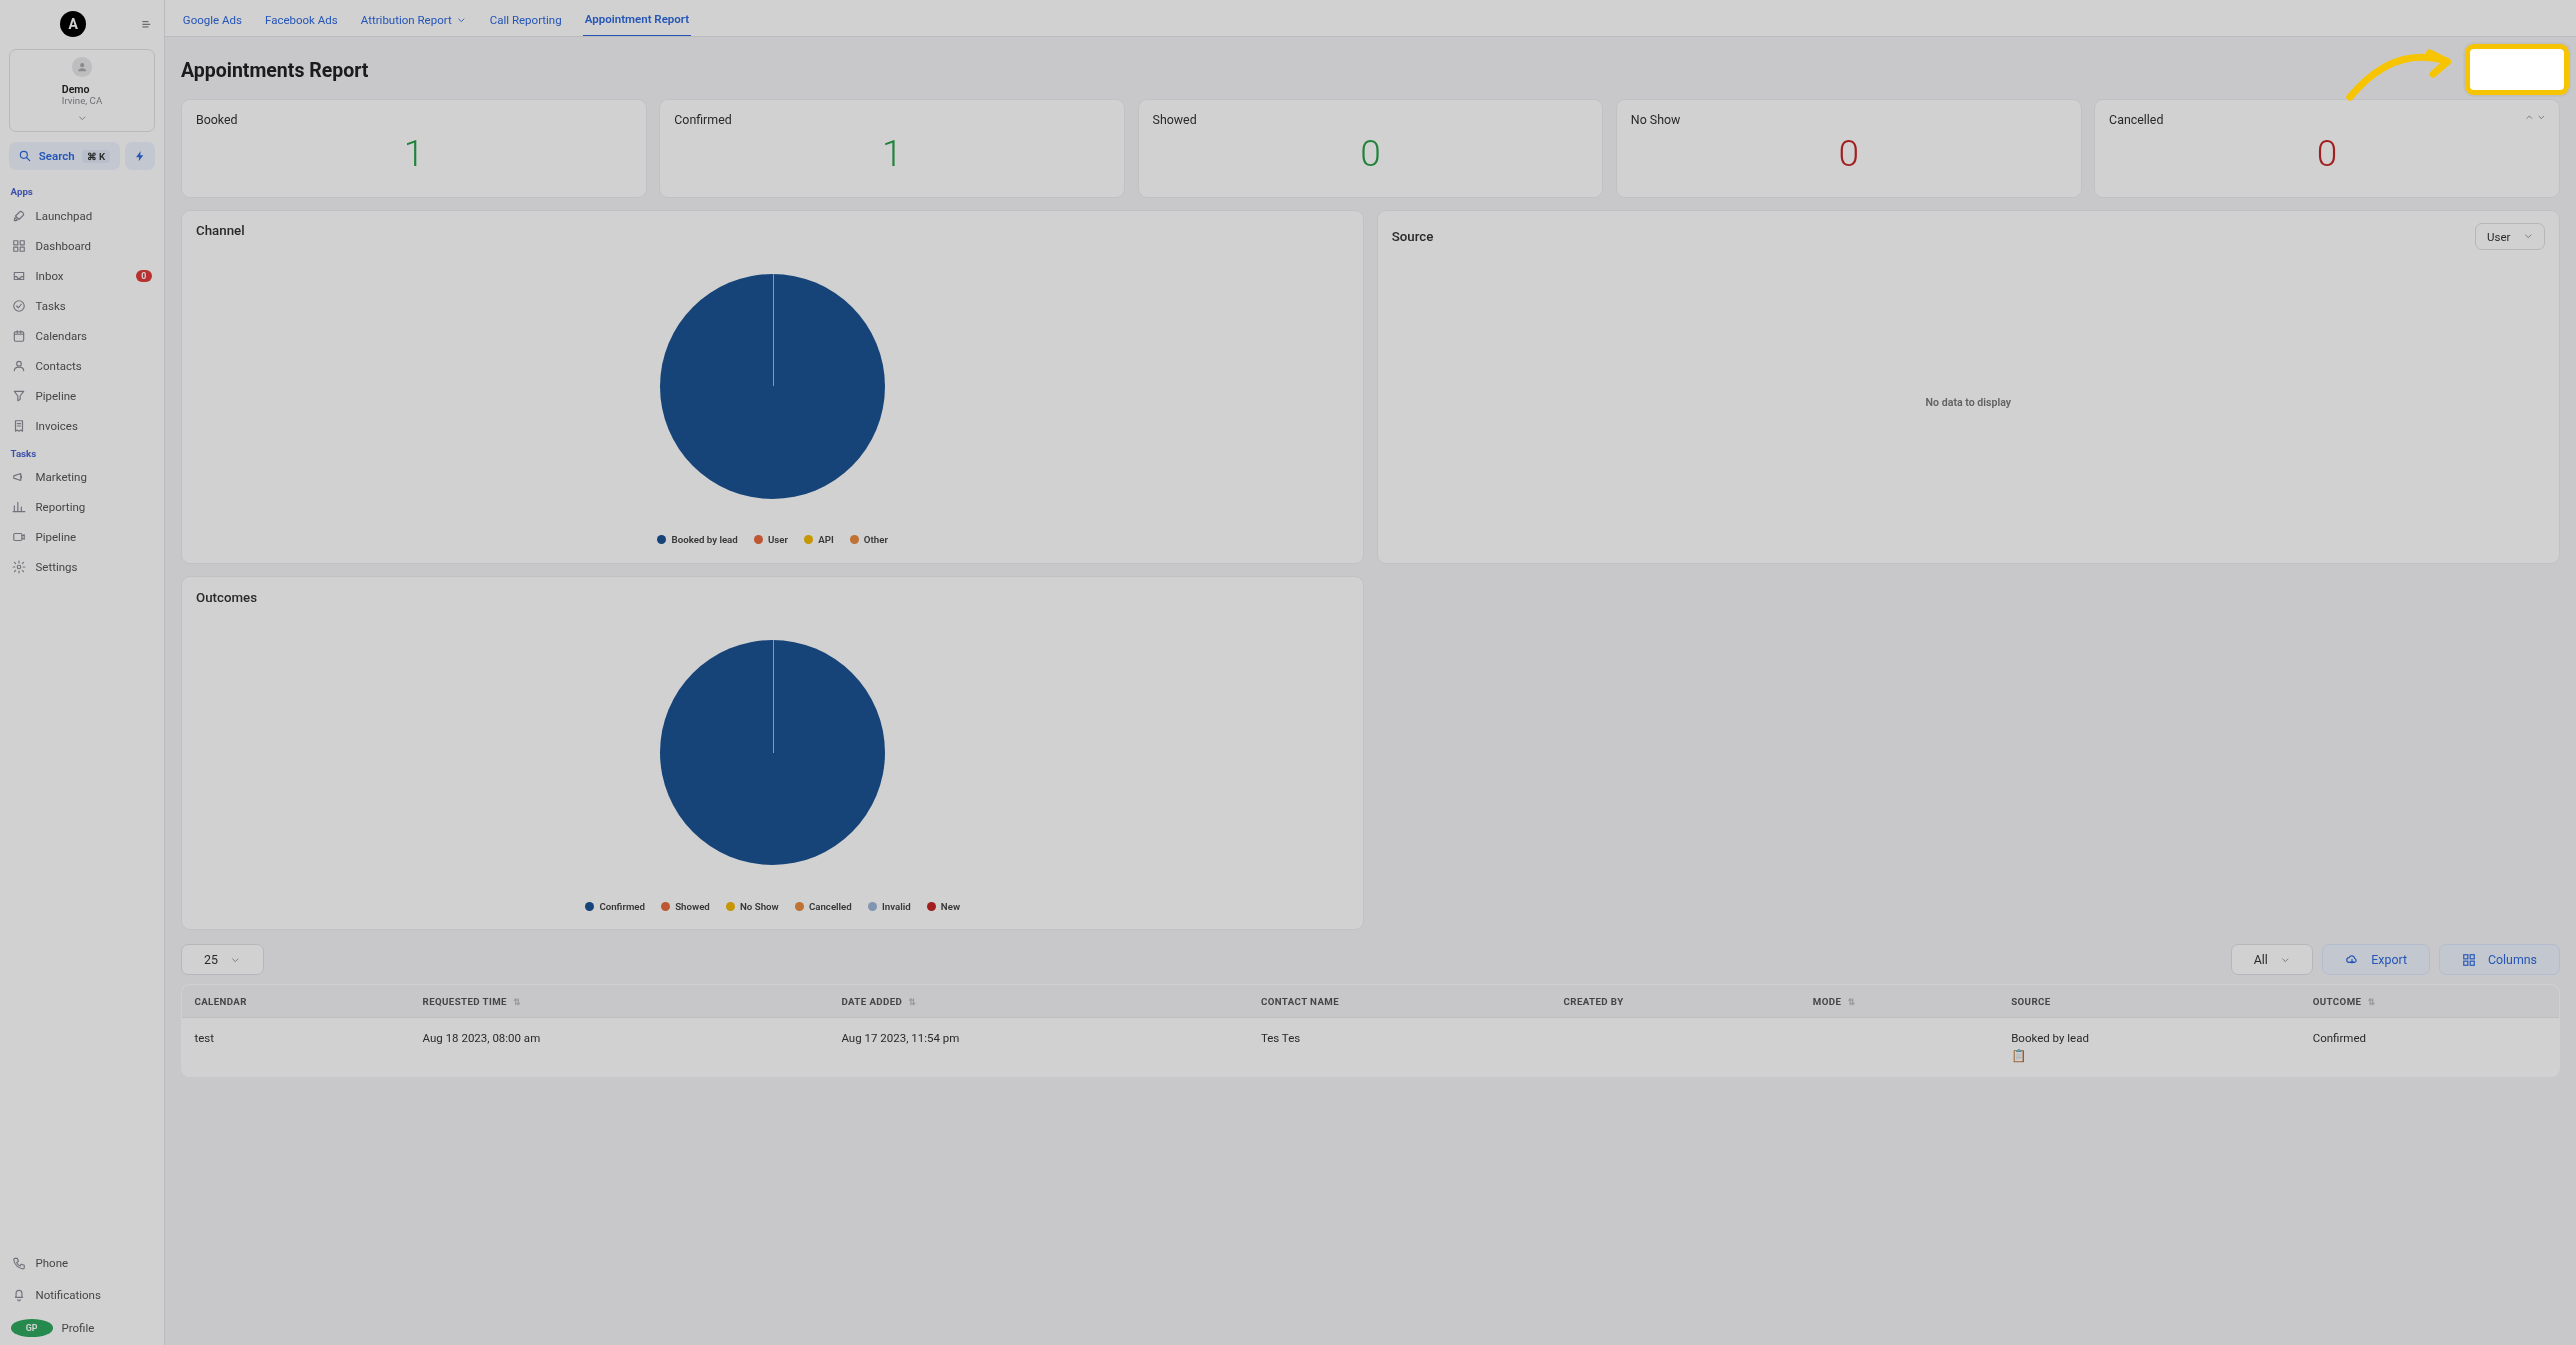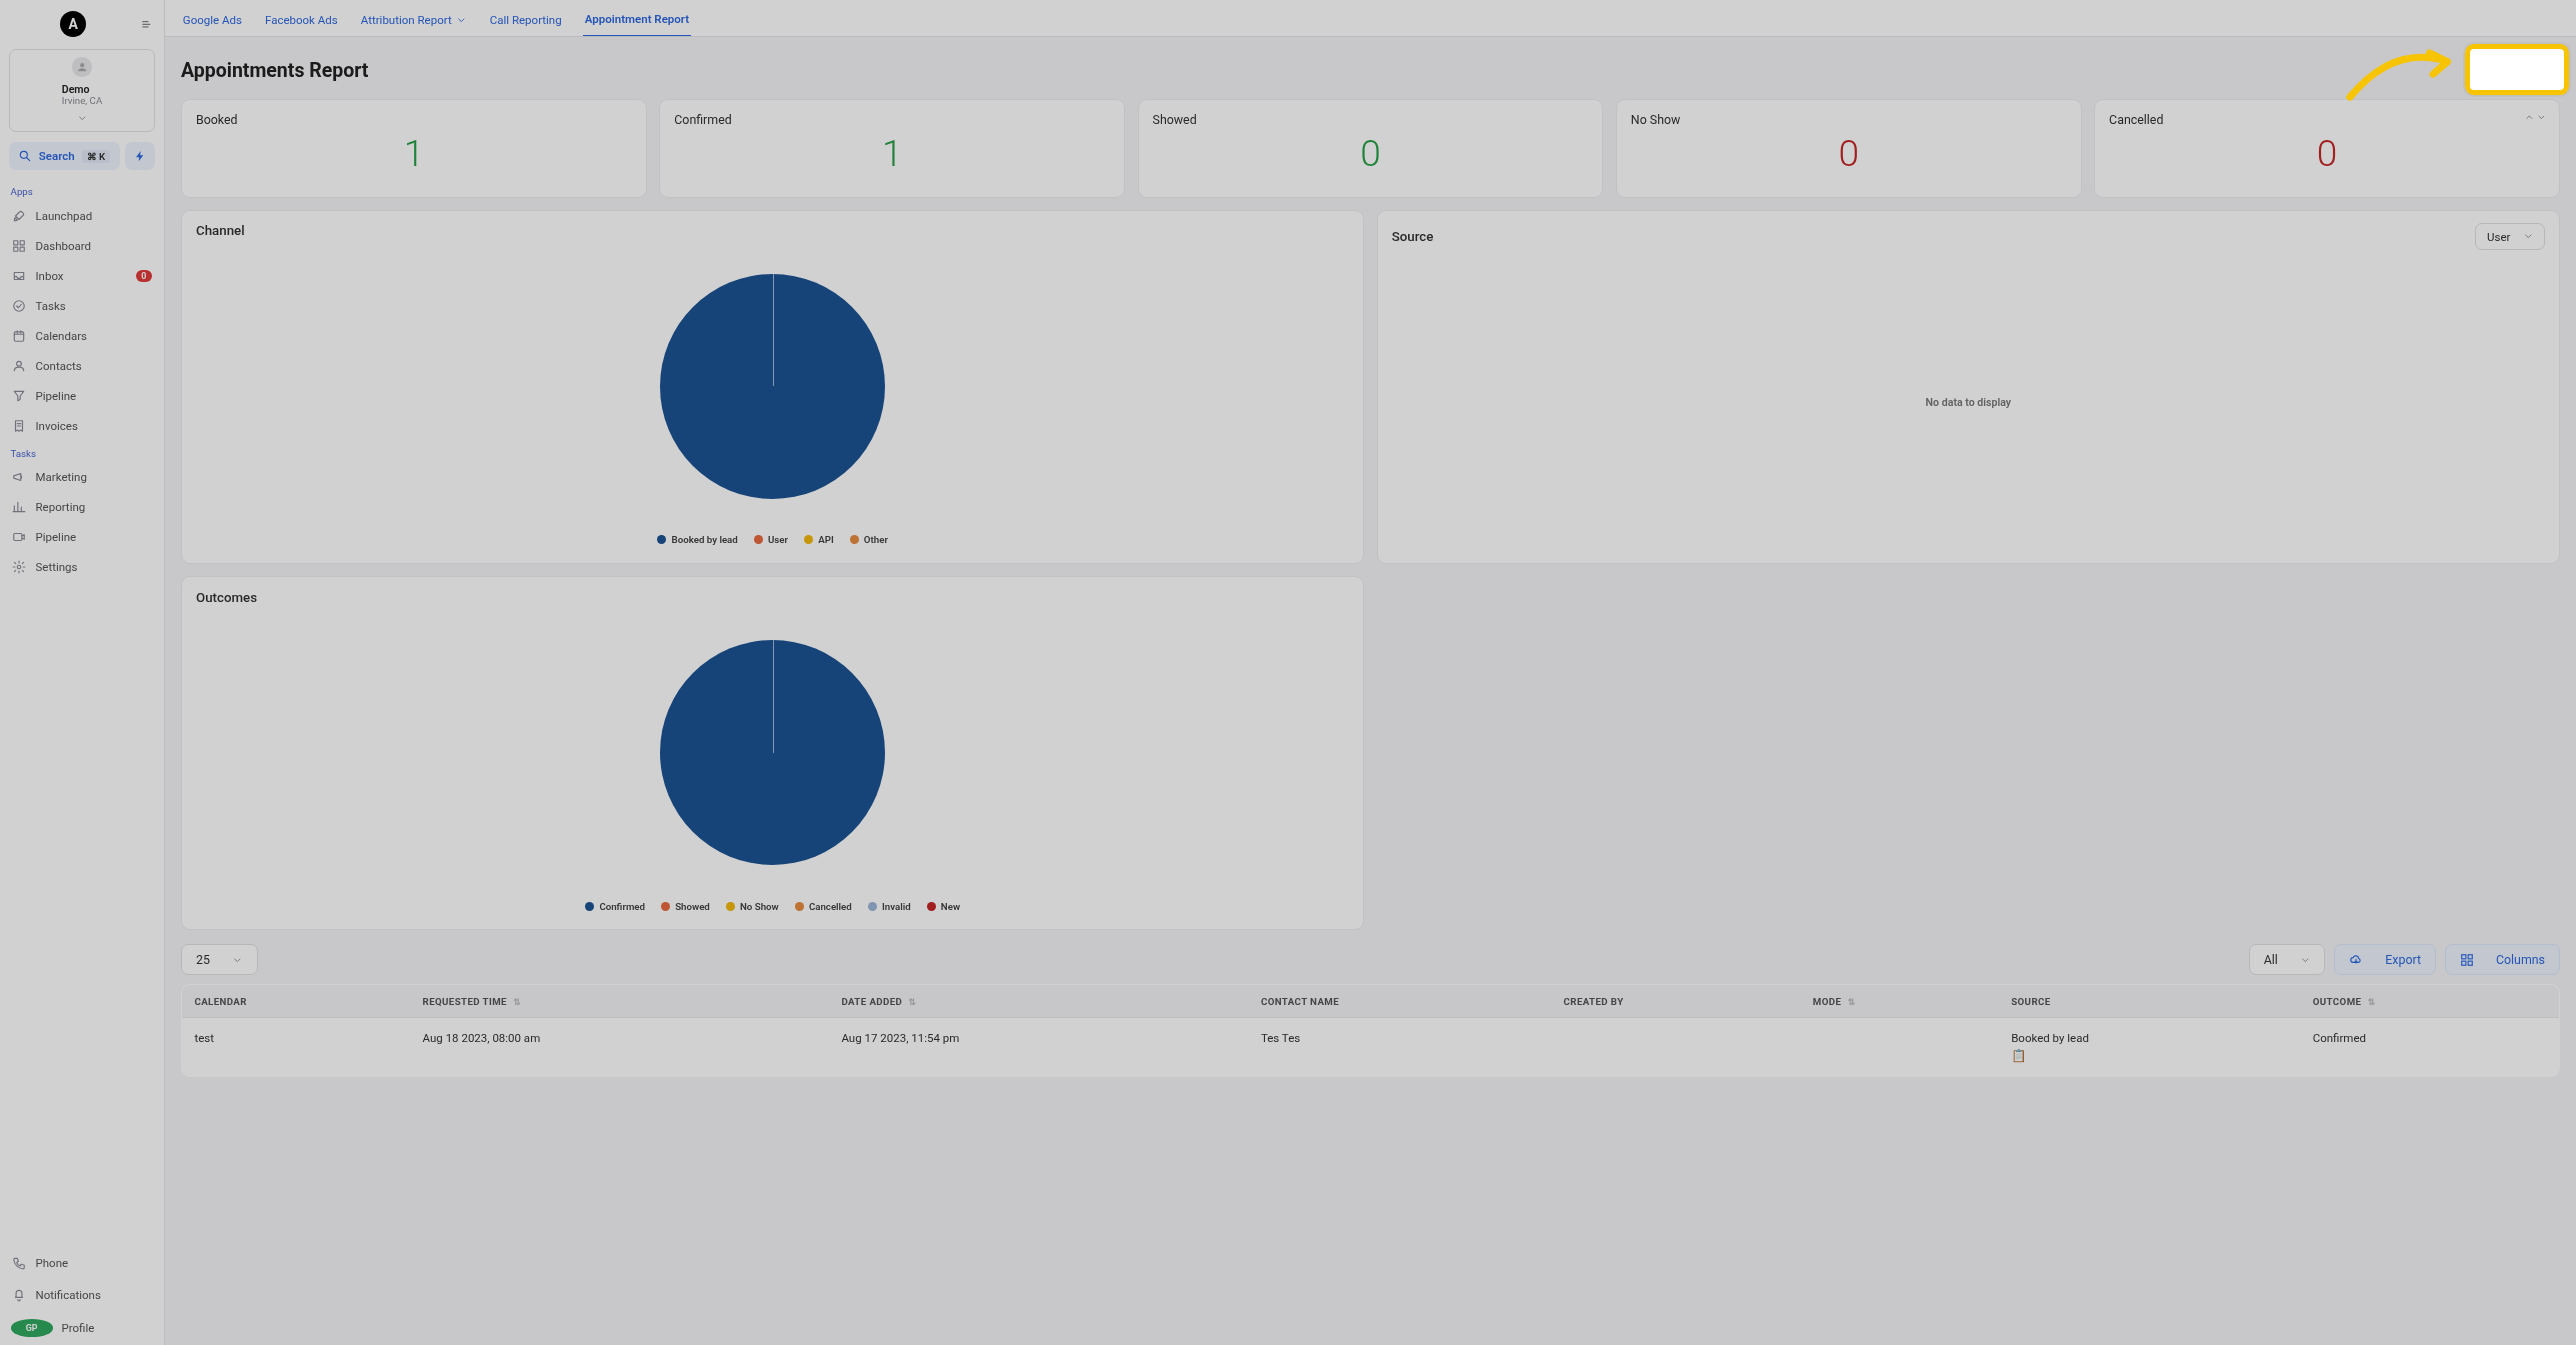--- a/index.html
+++ b/index.html
@@ -17,21 +17,21 @@
 .account-text { flex:1; line-height: 1.1; }
 .account-name { font-size: 10.6px; font-weight: 600; color: #222; }
 .account-loc { font-size: 9.7px; color: #8a8a92; }
 
 .search-row { display:flex; gap:5.3px; margin: 5.3px 8.9px 8.9px; }
 .search-box { flex:1; display: flex; align-items: center; gap: 7px; background: #eef4fe; border-radius: 7px; padding: 7px 8.9px; cursor: pointer; }
 .search-label { color: #2e69e0; font-weight: 600; font-size: 11.5px; }
 .search-kbd { background:#e1e9f8; border-radius: 3.5px; padding: 0.9px 5.3px; font-size: 9.7px; color:#333; font-weight:600; }
 .bolt-btn { width: 30px; background:#eef4fe; border-radius:7px; display:flex; align-items:center; justify-content:center; color:#2e69e0; cursor:pointer; }
 
-.section-label { font-size: 9.7px; color: #4b63d1; font-weight: 400; padding: 7px 10.6px 3.5px; }
+.section-label { font-size: 9.7px; color: #4b63d1; font-weight: 700; padding: 7px 10.6px 3.5px; }
 .nav-list { list-style:none; }
 .nav-item { display:flex; align-items:center; gap: 8.9px; padding: 7px 10.6px; color:#555; font-size: 11.5px; cursor:pointer; position: relative; }
 .nav-icon { width: 16px; height: 16px; color:#8c8c98; display:flex; align-items:center; justify-content:center; }
 .nav-badge { position:absolute; right:12.4px; background:#e23b3b; color:#fff; font-size:8.9px; border-radius:8.9px; padding:0.9px 5.3px; font-weight:700; }
 .sidebar-spacer { flex:1; }
 .nav-bottom .nav-item { padding: 8px 10.6px; }
 .profile-avatar { width:42px; height:17.7px; border-radius:50%; background:#2fa85f; color:#fff; font-size:8.9px; font-weight:700; display:flex; align-items:center; justify-content:center; }
 
 
 .main { flex:1; display:flex; flex-direction:column; }
@@ -66,21 +66,21 @@
 
 .legend { display:flex; flex-wrap:wrap; gap: 5.3px 16px; justify-content:center; padding: 5.3px 0; }
 .legend-item { display:flex; align-items:center; gap: 5.3px; font-size: 9.7px; font-weight: 600; color:#444; }
 .dot { width:8.9px; height:8.9px; border-radius:50%; }
 
 .no-data { flex:1; display:flex; align-items:center; justify-content:center; color:#777; font-size: 10.6px; font-weight: 600; }
 
 
 .table-toolbar { display:flex; align-items:center; justify-content:space-between; margin: 7px 0 8.9px; }
 .tool-left, .tool-right { display:flex; gap:8.9px; }
-.tool-btn { border:0.9px solid #e0e0e4; background:#fff; border-radius:7px; padding: 7px 14px; display:flex; align-items:center; gap:22px; font-size:12.4px; cursor:pointer; color:#333; }
+.tool-btn { border:0.9px solid #e0e0e4; background:#fff; border-radius:7px; padding: 7px 22px; display:flex; align-items:center; gap:12px; font-size:12.4px; cursor:pointer; color:#333; }
 .tool-btn.blue { color:#2e69e0; background:#eef4fe; border-color:#dbe7fb; }
 
 .table { width:100%; border-collapse:collapse; background:#fff; border:0.9px solid #ececf0; border-radius:8.9px; overflow:hidden; }
 .table th { text-align:left; font-size:9.7px; letter-spacing:0.4px; color:#555; font-weight:700; padding: 10.6px 12.4px; background:#f3f3f6; border-bottom:0.9px solid #e8e8ec; }
 .table th .sort { color:#bbb; font-size:8.9px; margin-left:3.5px; }
 .table td { padding: 12.4px 12.4px; font-size:11.5px; color:#333; border-bottom:0.9px solid #f0f0f3; vertical-align: top; }
 .source-cell { display:flex; flex-direction:column; gap:3.5px; }
 .copy-icon { color:#888; font-size:12.4px; }
 
 

